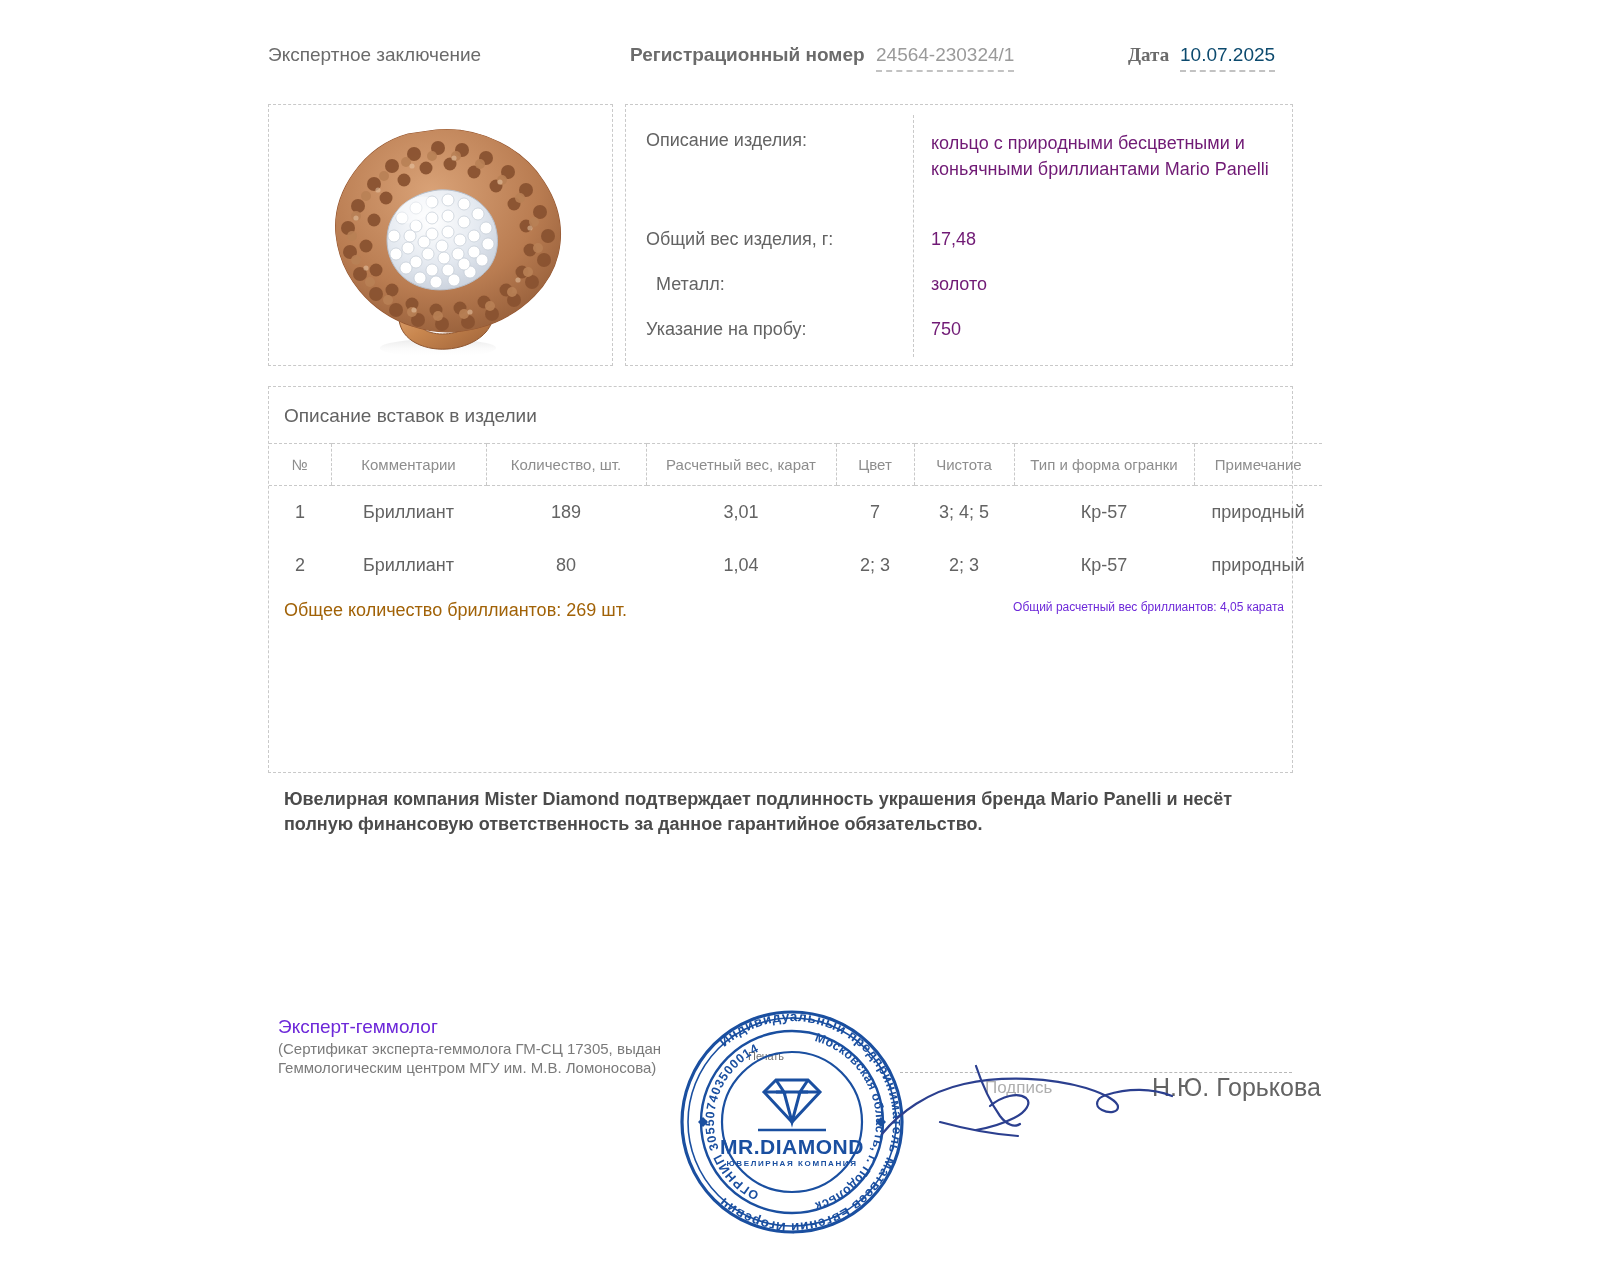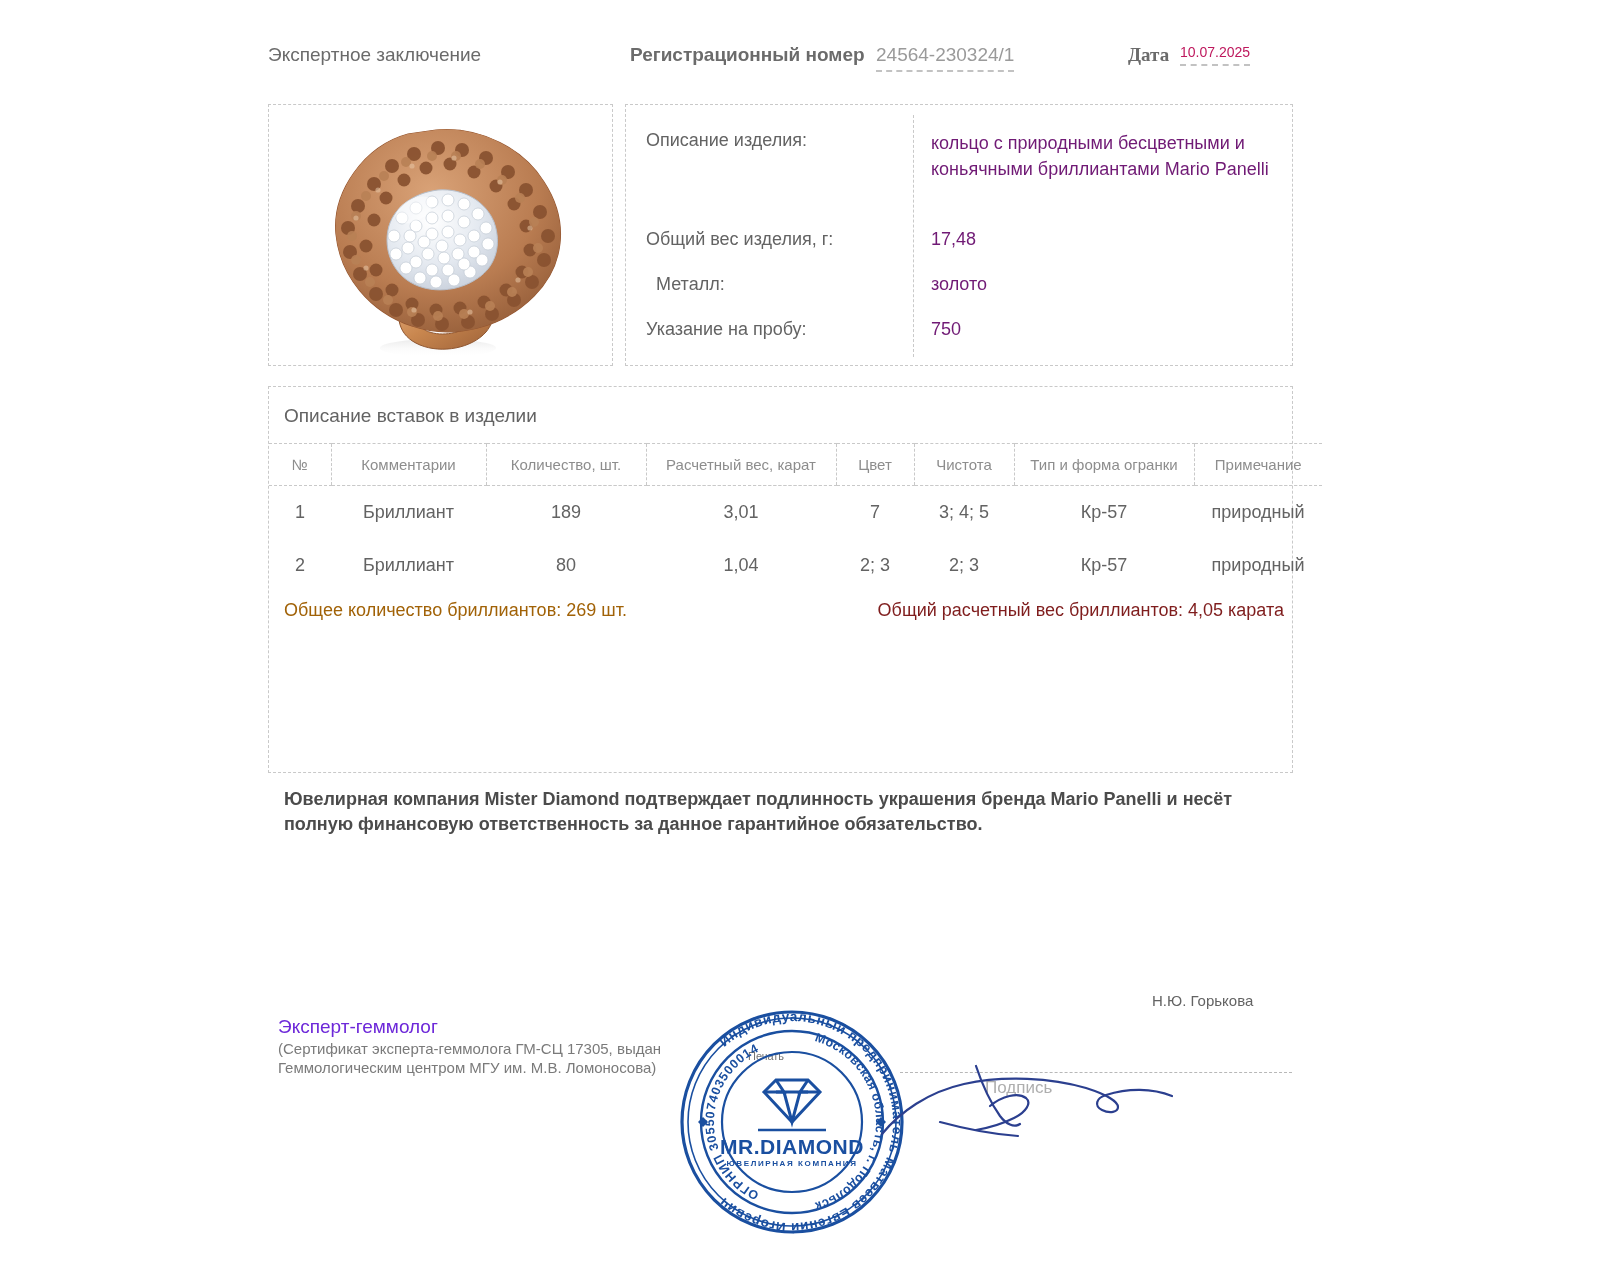--- a/index.html
+++ b/index.html
@@ -60,22 +60,22 @@
     left: 860px; top: 6px;
     font-size: 19px;
     font-weight: bold;
     color: #6b6b6b;
     white-space: nowrap;
     font-family: Liberation Serif, serif;
   }
   .hdr-date-value {
     position: absolute;
     left: 912px; top: 6px;
-    font-size: 14px;
-    color: #be185d;
+    font-size: 19px;
+    color: #0c4a6e;
     white-space: nowrap;
     padding-bottom: 4px;
     border-bottom: 2px dashed #c2c2c2;
   }
 
   
   .dbox {
     position: absolute;
     border: 1px dashed #c9c9c9;
     box-sizing: border-box;
@@ -157,21 +157,21 @@
     left: 0; top: 213px;
     width: 1023px;
     height: 42px;
   }
   .total-count {
     position: absolute; left: 15px; top: 0;
     font-size: 18px; color: #a16207; white-space: nowrap;
   }
   .total-weight {
     position: absolute; right: 8px; top: 0;
-    font-size: 18px; color: #7f1d1d; white-space: nowrap;
+    font-size: 12px; color: #6d28d9; white-space: nowrap;
   }
 
   .statement {
     position: absolute;
     left: 15px;
     top: 400px;
     width: 992px;
     font-size: 18px;
     font-weight: bold;
     color: #4b4b4b;
@@ -224,22 +224,22 @@
     border-top: 1px dashed #b8b8b8;
   }
   .sign-hint {
     position: absolute;
     left: 985px; top: 1078px;
     font-size: 17px;
     color: #aeaeae;
   }
   .sign-name {
     position: absolute;
-    left: 1152px; top: 992px;
-    font-size: 15px;
+    left: 1152px; top: 1073px;
+    font-size: 25px;
     color: #636363;
     white-space: nowrap;
   }
   .stamp-hint {
     position: absolute;
     left: 748px; top: 1050px;
     font-size: 11px;
     color: #737373;
   }
   .stamp-wrap {

